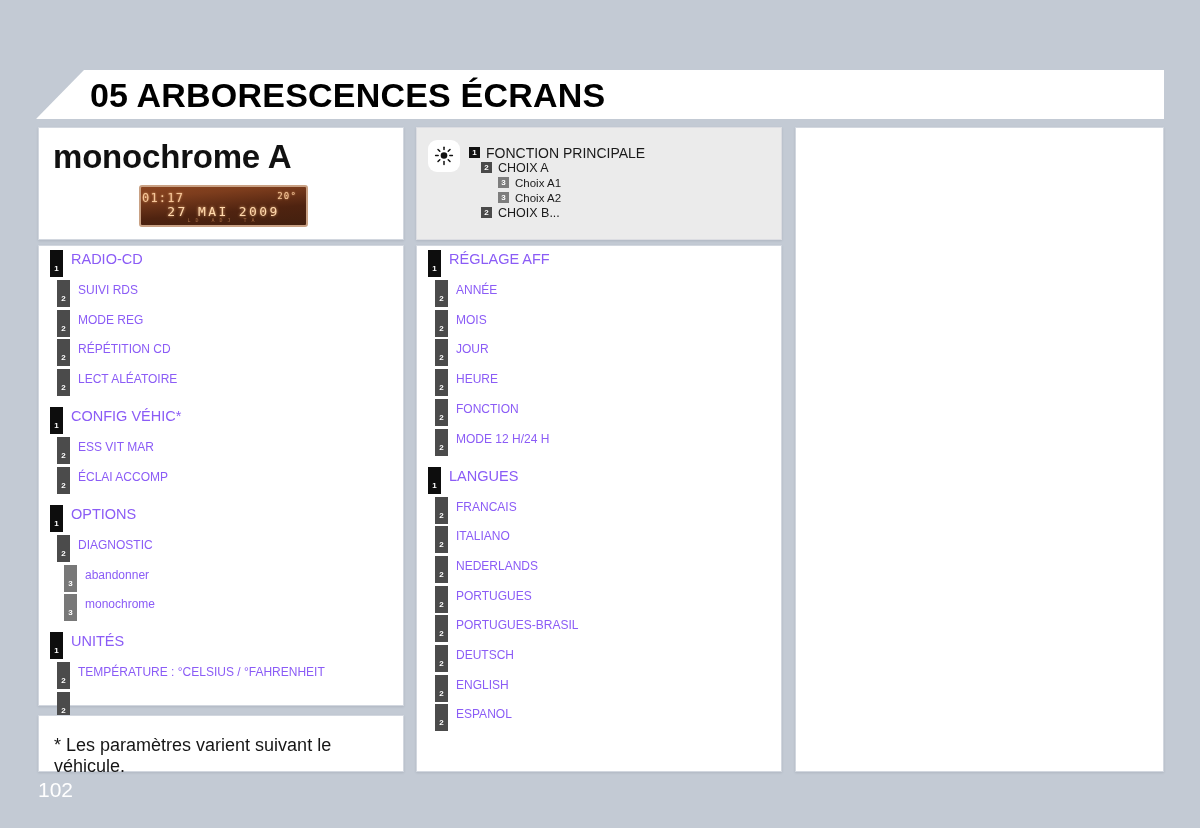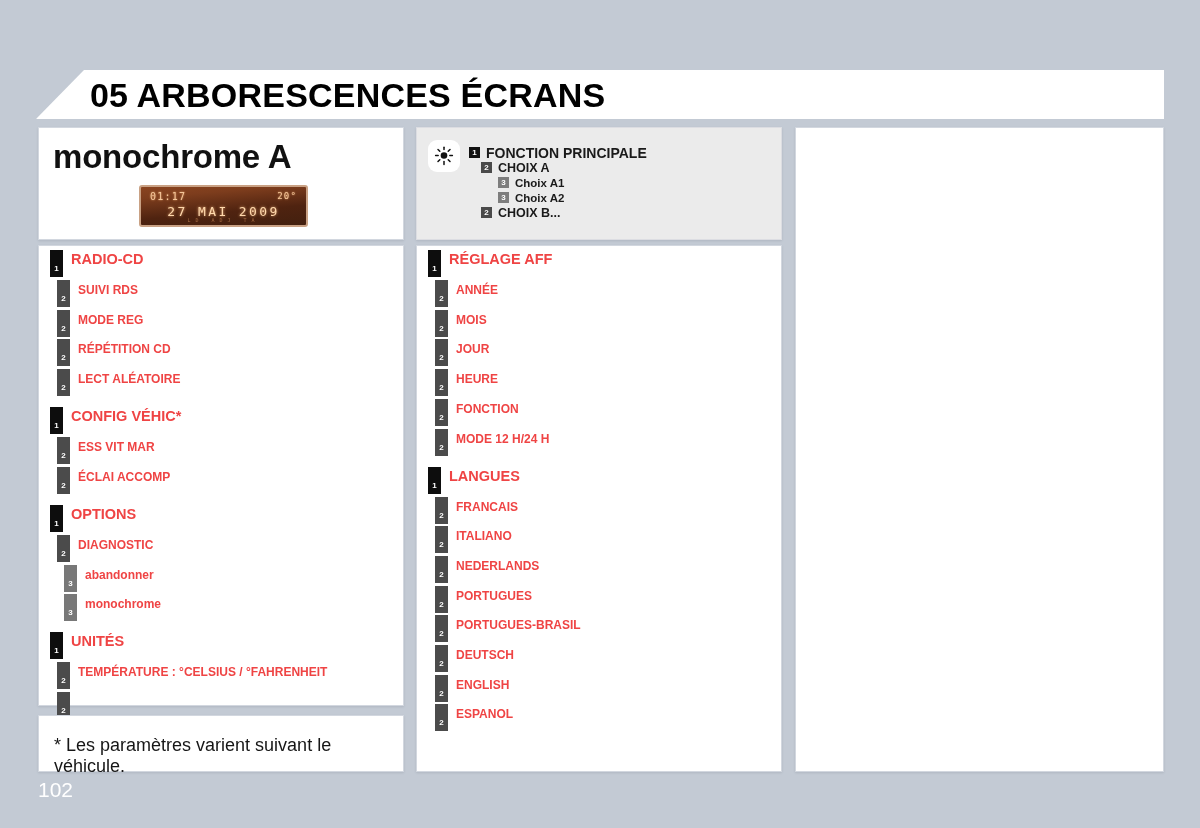--- a/index.html
+++ b/index.html
@@ -95,22 +95,22 @@
     width: 169px;
     height: 42px;
     background: linear-gradient(175deg, #8a4420 0%, #7d3d1d 22%, #4f2310 62%, #43200f 100%);
     border: 2px solid #c9a184;
     border-radius: 3px;
     overflow: hidden;
     font-family: "DejaVu Sans Mono", monospace;
   }
   .lcd-time {
     position: absolute;
-    left: 9px; top: 4px;
-    font-size: 10px;
+    left: 1px; top: 4px;
+    font-size: 12px;
     color: #f4c69a;
     letter-spacing: 1.2px;
     text-shadow: 0 0 2px rgba(255,190,130,0.9);
   }
   .lcd-temp {
     position: absolute;
     right: 9px; top: 4px;
     font-size: 9px;
     color: #f4c69a;
     letter-spacing: 1.2px;
@@ -167,21 +167,21 @@
     text-align: center;
     font-size: 8px;
     font-weight: bold;
     color: #fff;
     margin-right: 6px;
     flex: 0 0 auto;
   }
   .lb1 { background: #111; }
   .lb2 { background: #4a4a4a; }
   .lb3 { background: #7d7d7d; }
-  .legend-text { font-size: 12.5px; font-weight: bold; color: #1a1a1a; white-space: nowrap; }
+  .legend-text { font-size: 12.5px; font-weight: normal; color: #1a1a1a; white-space: nowrap; }
   .legend-text.big { font-size: 14px; }
   .legend-text.lvl3 { font-size: 11.5px; }
 
   .legend-row.ind1 { margin-left: 0px; }
   .legend-row.ind2 { margin-left: 12px; }
   .legend-row.ind3 { margin-left: 29px; }
 
   
   .tree { position: absolute; left: 0; top: 0; right: 0; }
 
@@ -204,22 +204,22 @@
     position: absolute;
     left: 0; right: 0;
     bottom: 4px;
   }
   .m1 { background: #0d0d0d; }
   .m2 { background: #4b4b4b; }
   .m3 { background: #787878; }
 
   .tree-label {
     margin-left: 8px;
-    font-weight: bold;
-    color: #ef4444;
+    font-weight: normal;
+    color: #8b5cf6;
     white-space: nowrap;
   }
   .lvl1 .tree-label { font-size: 14.5px; padding-top: 1px; }
   .lvl2 .tree-label { font-size: 12px; padding-top: 3px; }
   .lvl3 .tree-label { font-size: 12px; padding-top: 3px; }
 
   
   .footnote {
     position: absolute;
     left: 15px;

